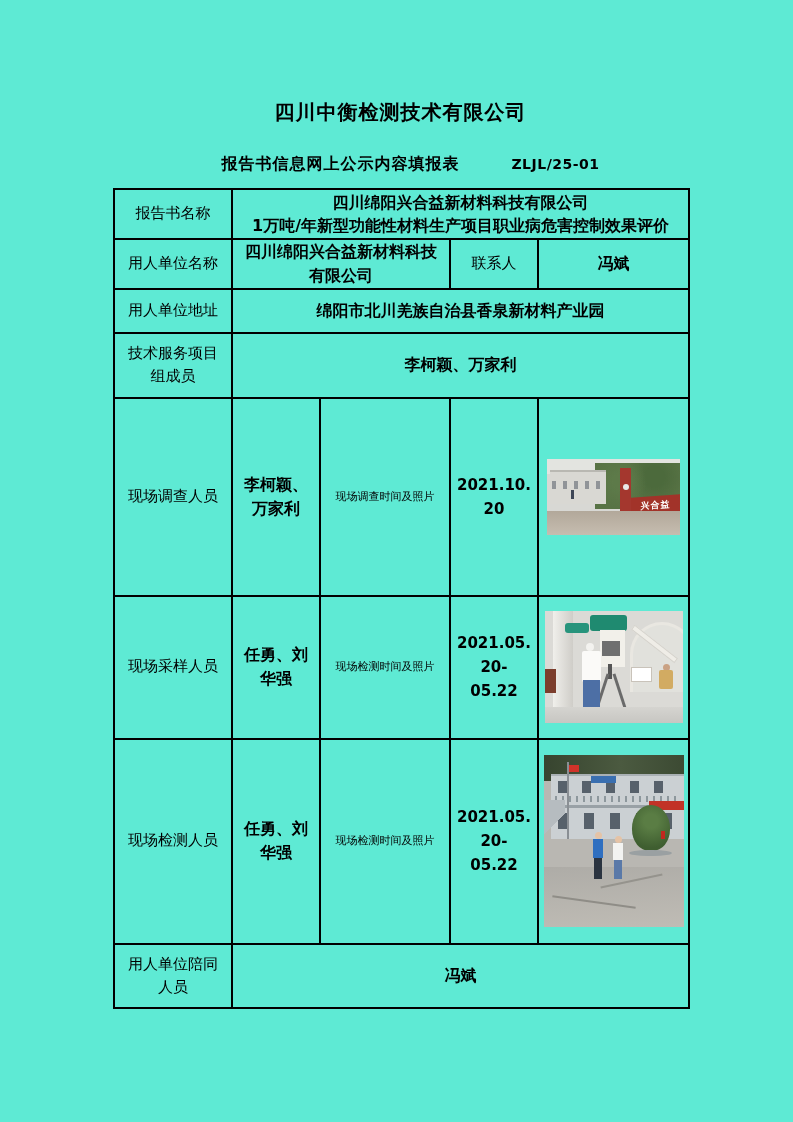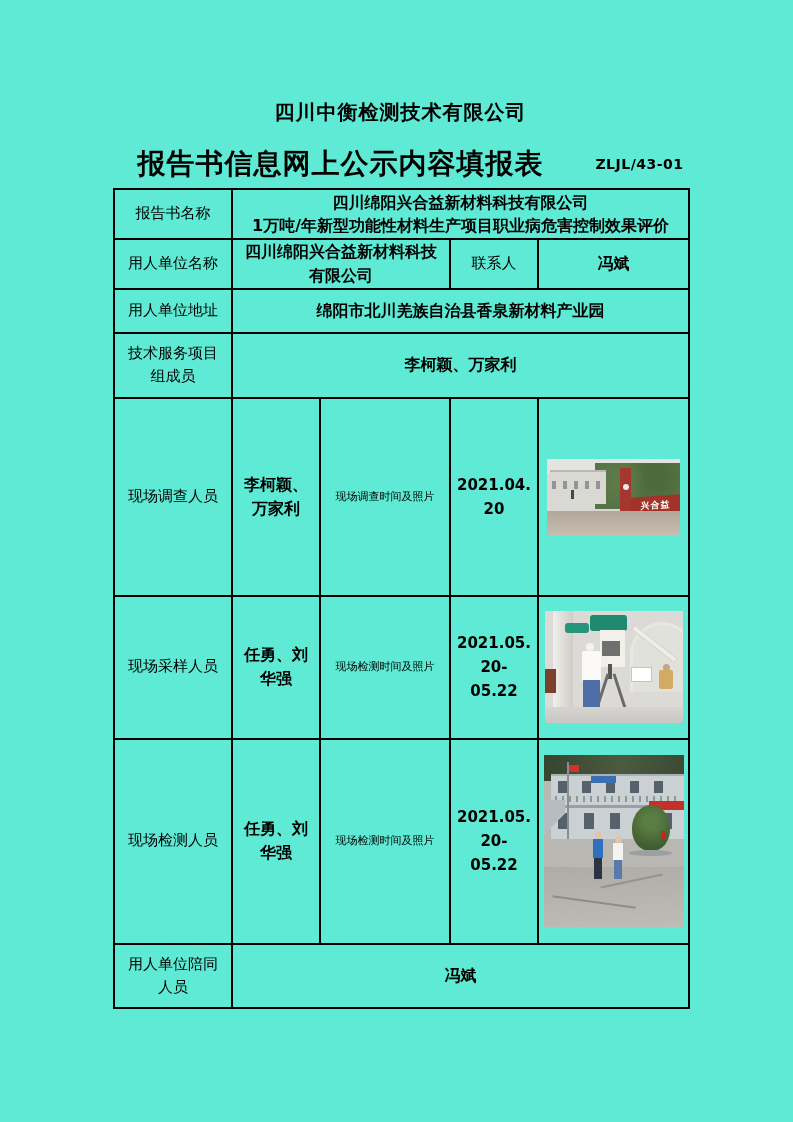--- a/index.html
+++ b/index.html
@@ -14,21 +14,21 @@
 
   .doc-title {
     width:575px; text-align:center;
     font-size:20px; font-weight:700; line-height:28px;
     letter-spacing:1px;
   }
   .subtitle-row {
     width:575px; margin-top:24px;
     display:flex; justify-content:center; align-items:center; gap:52px;
   }
-  .doc-subtitle { font-size:28px; font-weight:700; line-height:28px; letter-spacing:1px;margin-left:20px; }
+  .doc-subtitle { font-size:16px; font-weight:700; line-height:28px; letter-spacing:1px;margin-left:20px; }
   .form-code { font-size:14px; font-weight:700; letter-spacing:.5px; }
 
   table.form {
     border-collapse:collapse; table-layout:fixed;
     width:575px; margin-top:10px;
   }
   table.form td {
     border:2px solid #000; text-align:center; vertical-align:middle; overflow:hidden;
   }
   .lbl   { font-size:15px; font-weight:400; padding:8px 10px; line-height:1.55; }
@@ -126,21 +126,21 @@
 </head>
 <body>
 
 <div class="page">
   <div class="content">
 
     <div class="doc-title">四川中衡检测技术有限公司</div>
 
     <div class="subtitle-row">
       <span class="doc-subtitle">报告书信息网上公示内容填报表</span>
-      <span class="form-code">ZLJL/43-01</span>
+      <span class="form-code">ZLJL/25-01</span>
     </div>
 
     <table class="form">
       <colgroup>
         <col style="width:118px">
           <col style="width:88px">
           <col style="width:130px">
           <col style="width:88px">
           <col style="width:151px">
       </colgroup>
@@ -168,21 +168,21 @@
 
       <tr style="height:59px">
         <td class="lbl">技术服务项目组成员</td>
         <td class="val" colspan="4">李柯颖、万家利</td>
       </tr>
 
       <tr style="height:198px">
         <td class="lbl">现场调查人员</td>
         <td class="val">李柯颖、万家利</td>
         <td class="time-lbl">现场调查时间及照片</td>
-        <td class="date">2021.04.20</td>
+        <td class="date">2021.10.20</td>
         <td>
           <div class="photo ph1">
             <div class="p1-sky"></div>
             <div class="p1-trees"></div>
             <div class="p1-building"></div>
             <div class="p1-windows"></div>
             <div class="p1-person"></div>
             <div class="p1-pillar"></div>
             <div class="p1-logo"></div>
             <div class="p1-wall">兴合益</div>

